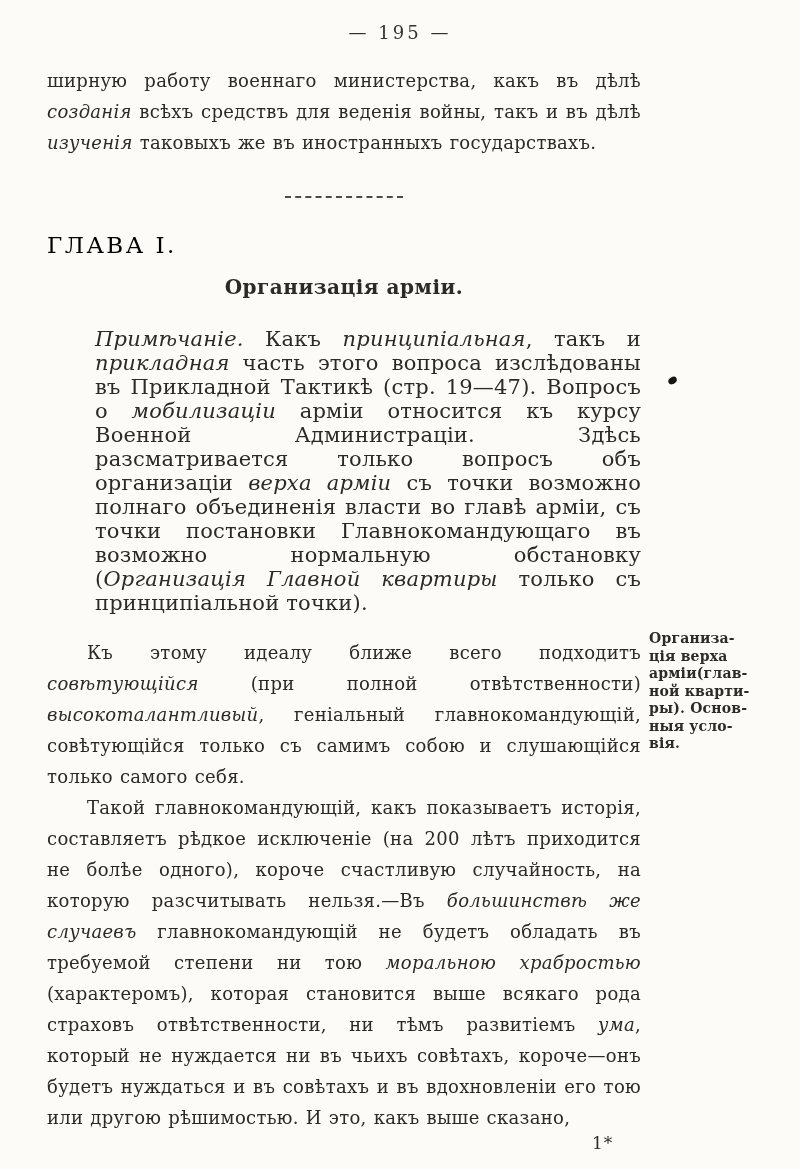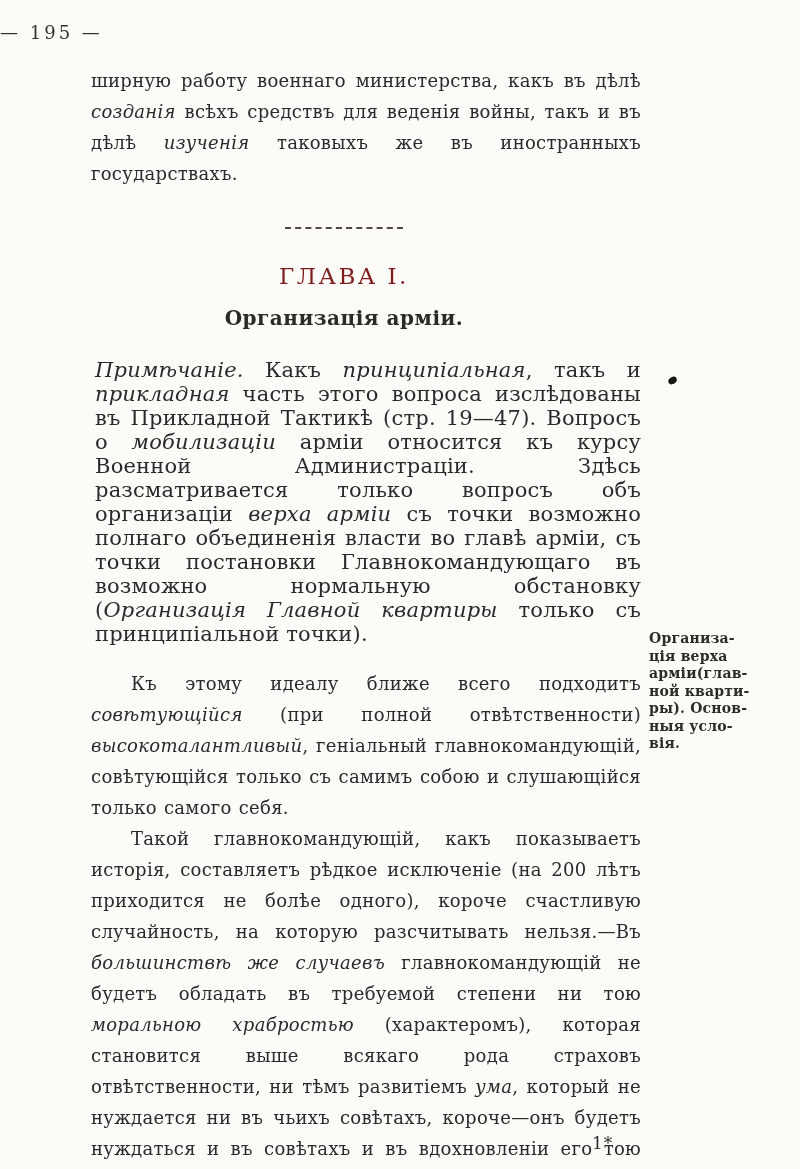--- a/index.html
+++ b/index.html
@@ -9,52 +9,52 @@
     height: 1169px;
     margin: 0 auto;
     background: #fcfbf7;
     color: #2b2a28;
     font-family: "DejaVu Serif", serif;
     overflow: hidden;
     box-shadow: 0 0 6px rgba(0,0,0,.25);
   }
   .pageno {
     padding-top: 22px;
+    text-align: center;
     font-size: 18px;
     letter-spacing: 3px;
     color: #33312e;
   }
   .col {
     margin: 22px 159px 0 47px;   
     width: 594px;
   }
   p { margin: 0; }
   .para {
     font-size: 18px;
     line-height: 31px;
     letter-spacing: 0.3px;
     text-align: justify;
     word-spacing: 1px;
-    margin-left: 44px;
   }
   .indent { text-indent: 40px; }
   .it { font-style: italic; }
   .divider {
     width: 118px;
     height: 0;
     border-top: 2px dashed #4d4a45;
     margin: 38px auto 0 auto;
   }
   .chapter {
     margin-top: 34px;
-    text-align: center;
+    text-align: left;
     font-size: 23px;
     letter-spacing: 2.5px;
     font-weight: normal;
-    color: #7f1d1d;
+    color: #000000;
   }
   .section {
     text-align: center;
     font-size: 20px;
     font-weight: bold;
     letter-spacing: 0.5px;
     color: #2b2a27;
   }
   .note {
     margin: 28px 0 0 48px;

